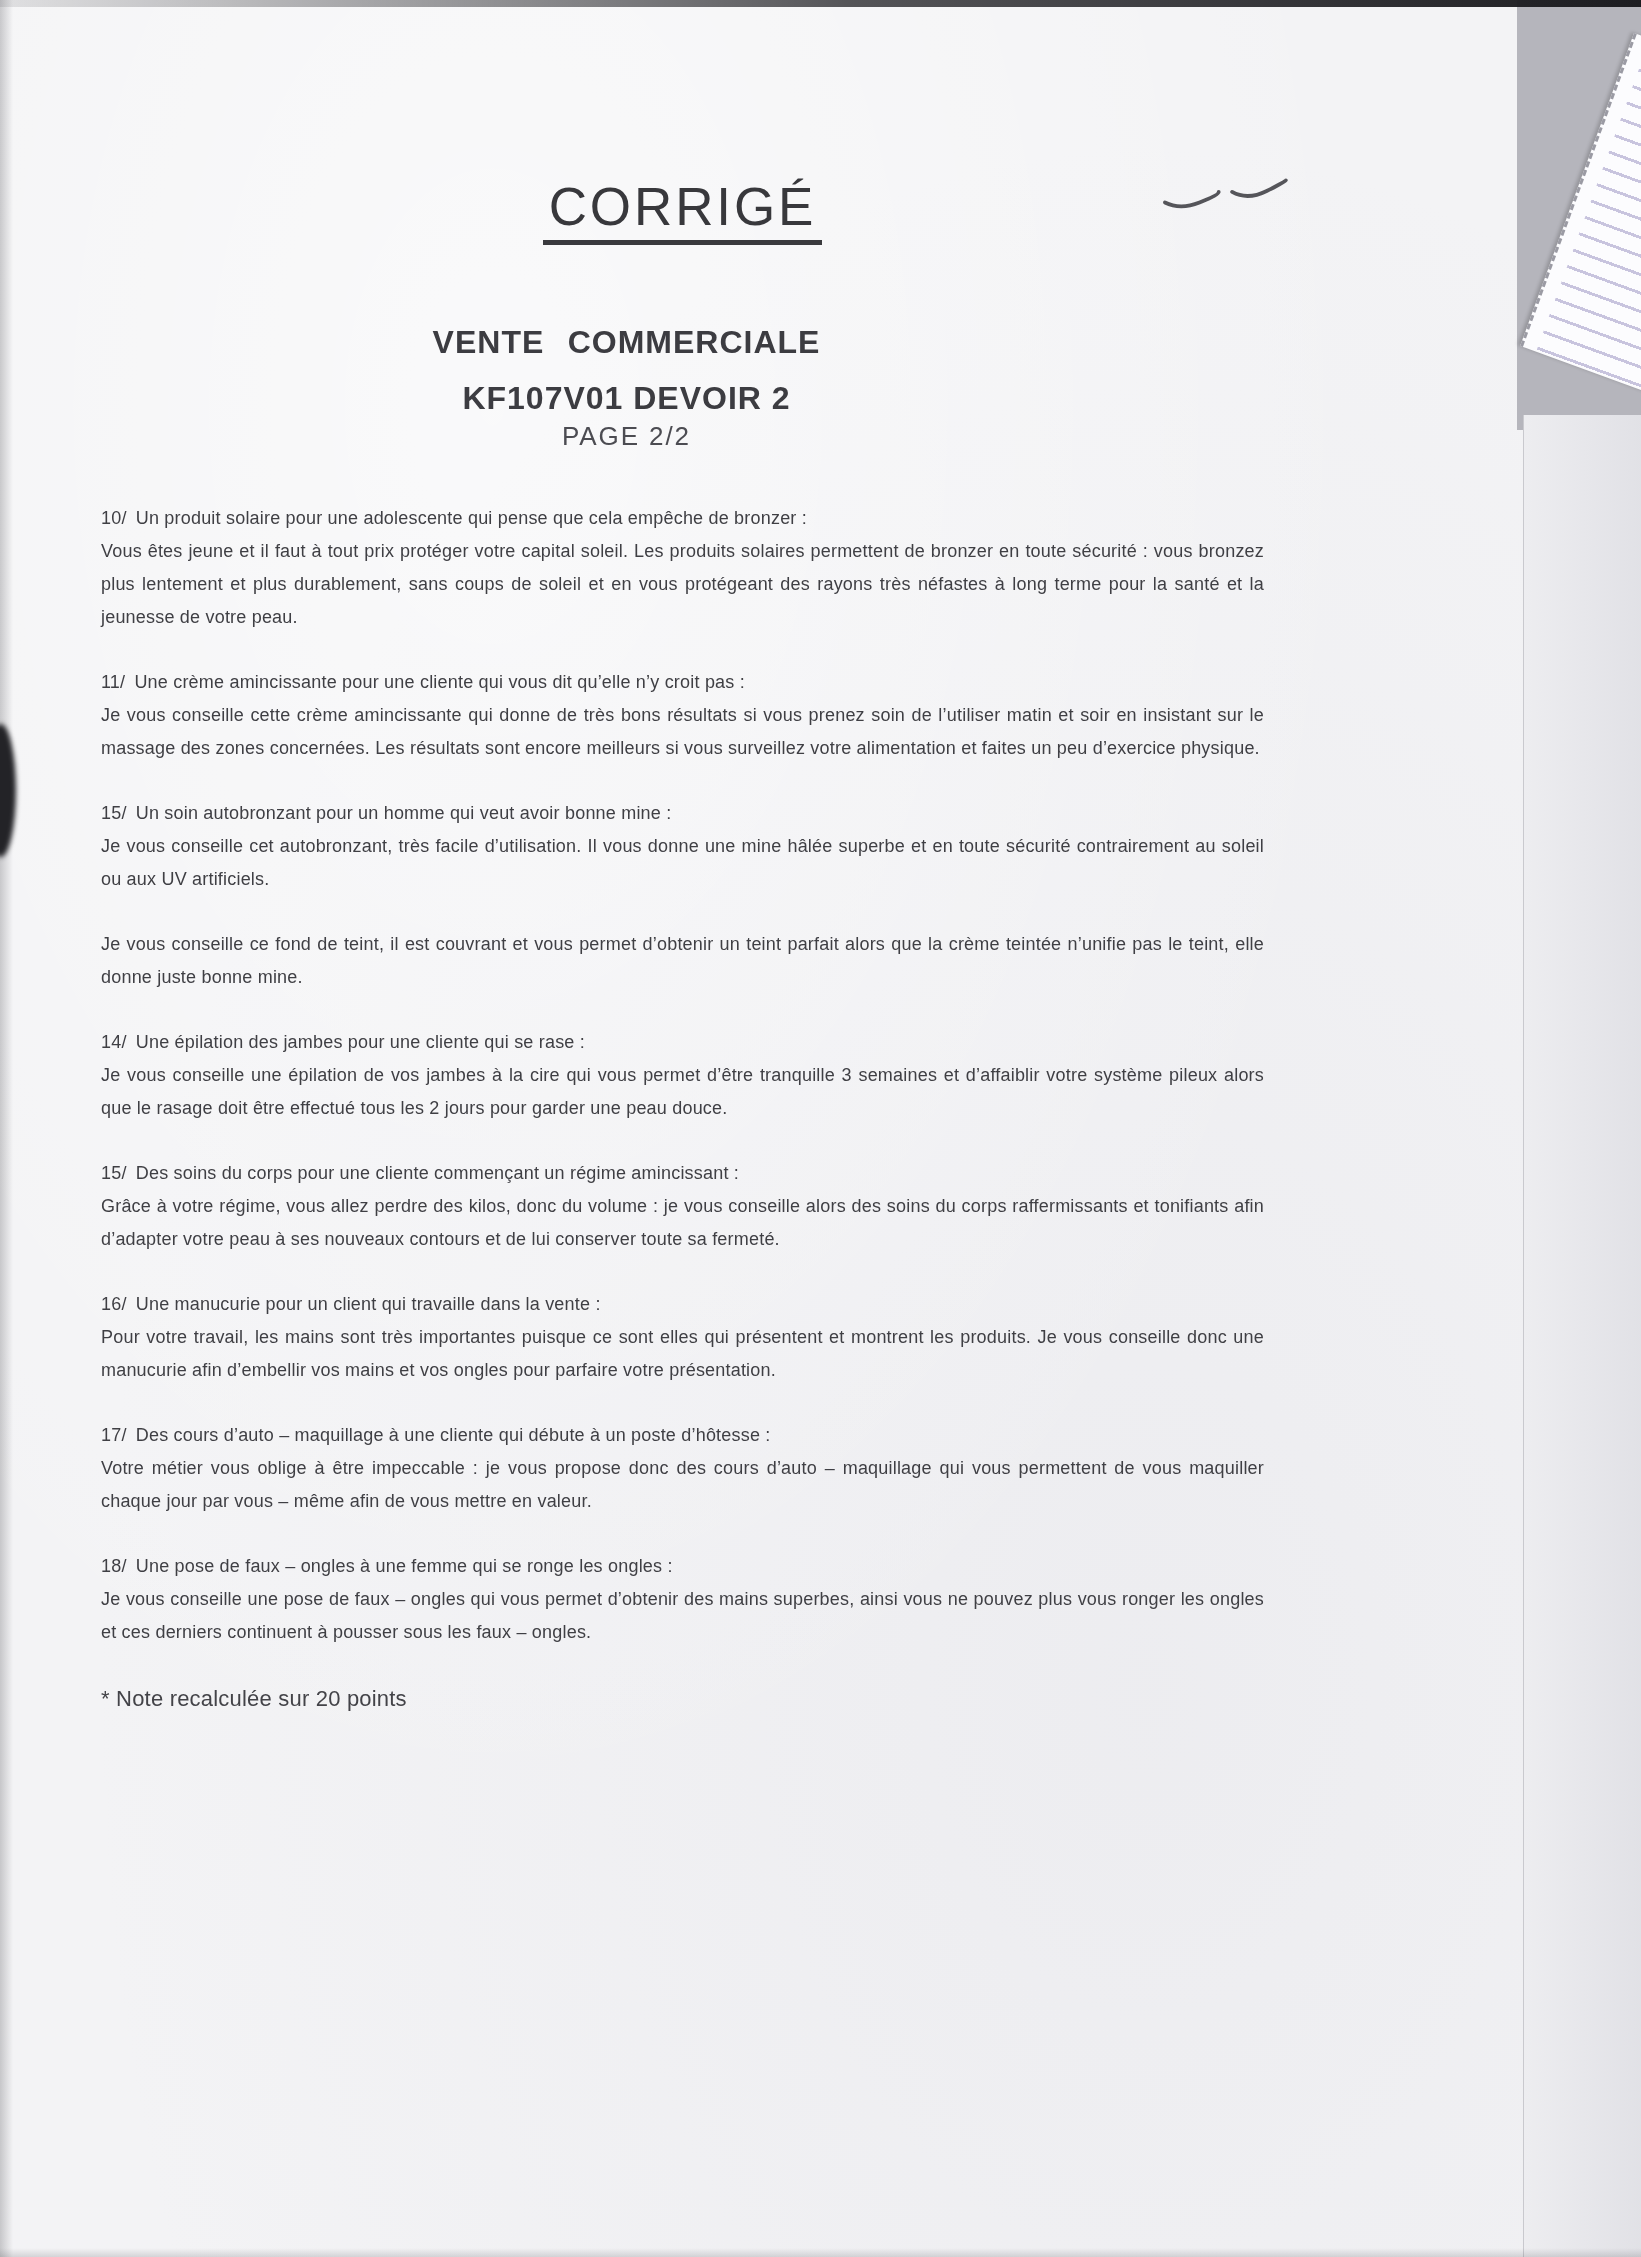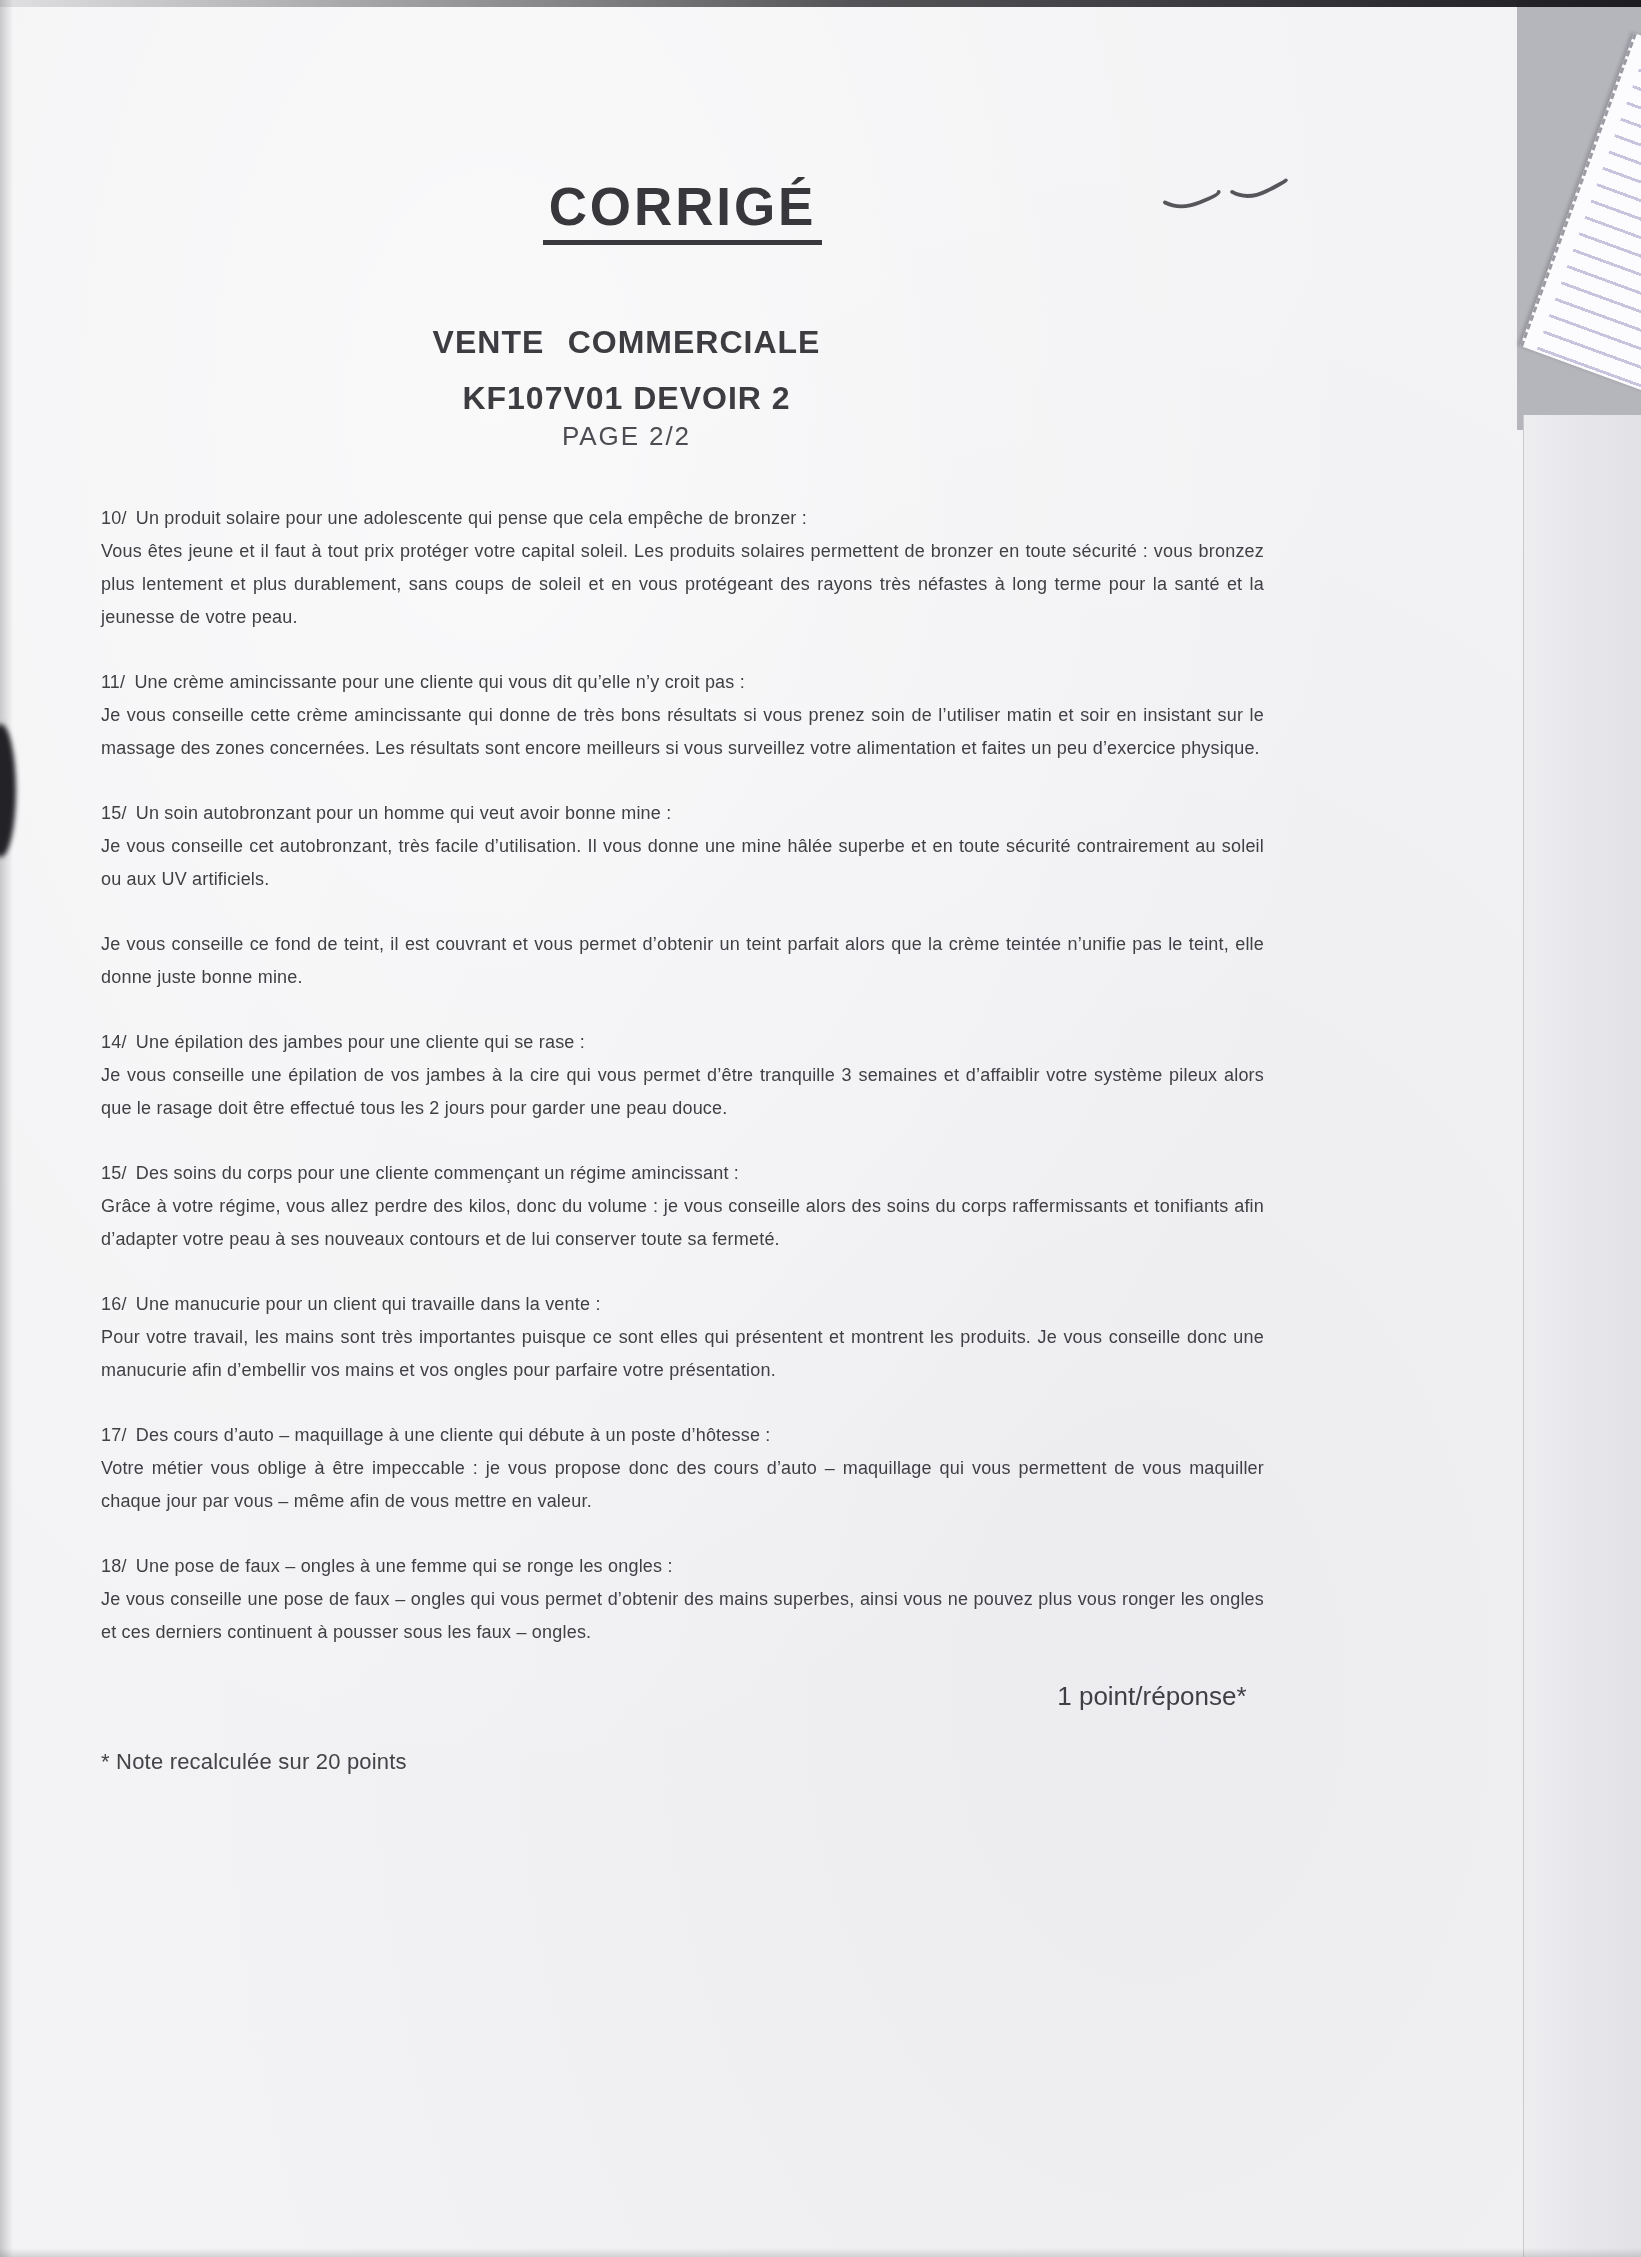--- a/index.html
+++ b/index.html
@@ -30,21 +30,21 @@
   .ruled-corner { position:absolute; left:1634px; top:33px; width:348px; height:333px;
     transform:rotate(20deg); transform-origin:0 0;
     background:#fcfcfe; border-left:3.9px dashed #9b9ba4;
     box-shadow:-2.9px 0 3.9px rgba(0,0,0,0.18); }
   .ruled-lines { position:absolute; left:13.5px; top:0; right:0; bottom:0;
     background:repeating-linear-gradient(to bottom, rgba(0,0,0,0) 0 14.5px, #c8c4de 14.5px 17.4px); }
   .pen-marks { position:absolute; left:1151px; top:166px; width:145px; height:48px; }
   
   .content { position:absolute; left:101px; top:0; width:1163px; color:#3f3f44; }
   .title-wrap { margin-top:176px; text-align:center; }
-  .doc-title { display:inline-block; font-size:53px; font-weight:bold; letter-spacing:2.9px;
+  .doc-title { display:inline-block; font-size:53px; font-weight:normal; letter-spacing:2.9px;
     color:#38383c; border-bottom:5.8px solid #3a3a3e; padding:0 5.8px 2.9px; }
   .subhead { margin-top:75px; text-align:center; transform:translateX(-56px); color:#3c3c41; }
   .sub-bold { font-size:32px; font-weight:bold; letter-spacing:1px; line-height:44px;margin-top:12px; }
   .sub-ws { word-spacing:13.5px; }
   .sub-page { font-size:26px; font-weight:400; letter-spacing:1.9px; color:#4c4c52; margin-top:1px; }
   .items { margin-top:50px; font-size:18px; line-height:33px; letter-spacing:0.2px; }
   .item { margin-bottom:32px; }
   .q-line { white-space:nowrap; }
   .q-num { margin-right:3.9px; }
   .answer { text-align:justify; text-align-last:left; }
@@ -147,19 +147,18 @@
       <div class="item">
         <div class="q-line">
           <span class="q-num">18/</span>
           <span>Une pose de faux – ongles à une femme qui se ronge les ongles :</span>
         </div>
         <div class="answer">Je vous conseille une pose de faux – ongles qui vous permet d’obtenir des mains superbes, ainsi vous ne pouvez plus vous ronger les ongles et ces derniers continuent à pousser sous les faux – ongles.</div>
       </div>
 
     </div>
 
-    <div class="score-line">1 point/réponse*</div>
 
     <div class="footnote">* Note recalculée sur 20 points</div>
 
   </div>
 </div>
 
 
 </body></html>

